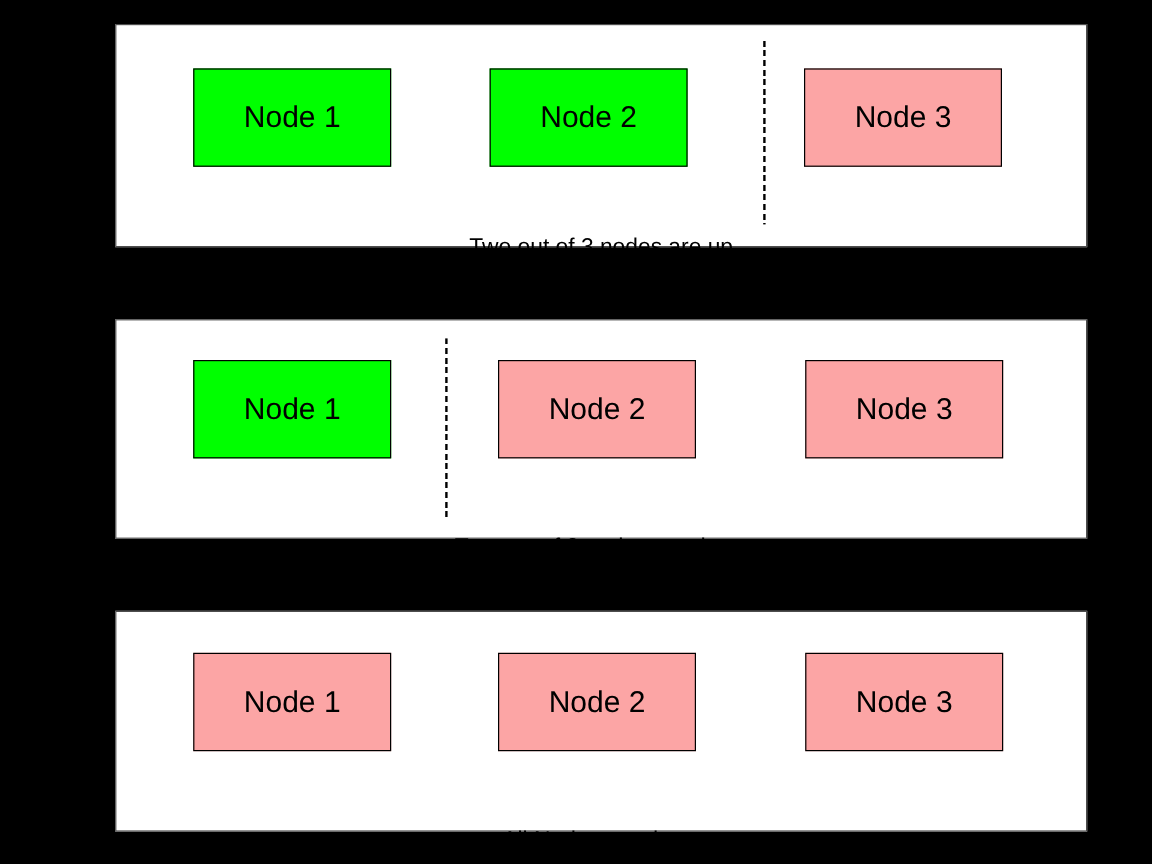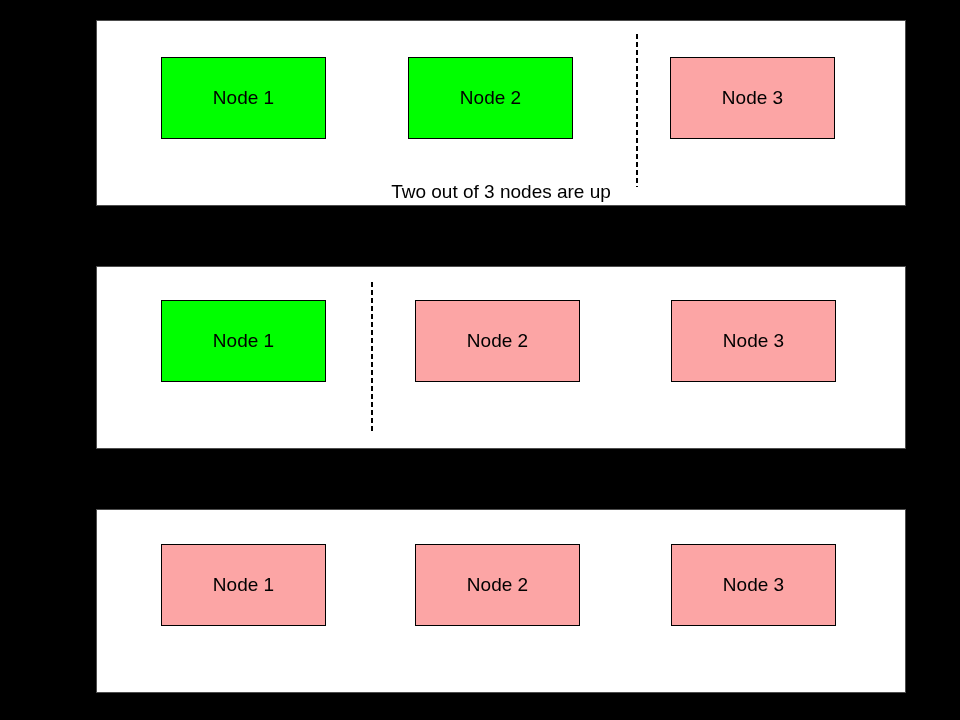--- a/index.html
+++ b/index.html
@@ -27,21 +27,21 @@
   #panel-3 { top: 509px; height: 182px; }
 
   .node {
     position: absolute;
     width: 163px;
     height: 80px;
     border: 1px solid #000000;
     display: flex;
     align-items: center;
     justify-content: center;
-    font-size: 19px;
+    font-size: 25px;
     color: #000000;
   }
   .node[data-status="up"]   { background: #00ff00; }
   .node[data-status="down"] { background: #fca5a5; }
 
   #panel-1 .node { top: 36px; }
   #panel-2 .node { top: 33px; }
   #panel-3 .node { top: 34px; }
 
   #panel-1 .col-1 { left: 64px; }
@@ -54,21 +54,21 @@
   .caption {
     position: absolute;
     left: 0;
     width: 100%;
     text-align: center;
     font-size: 19px;
     line-height: 23px;
     color: #000000;
     white-space: pre;
   }
-  #panel-1 .caption { top: 113px; }
+  #panel-1 .caption { top: 128px; }
   #panel-2 .caption { top: 132px; text-align: center; }
   #panel-3 .caption { top: 133px; }
 
   .divider {
     position: absolute;
     width: 2px;
     background-image: repeating-linear-gradient(
       to bottom,
       #000000 0px, #000000 5px,
       transparent 5px, transparent 8px

